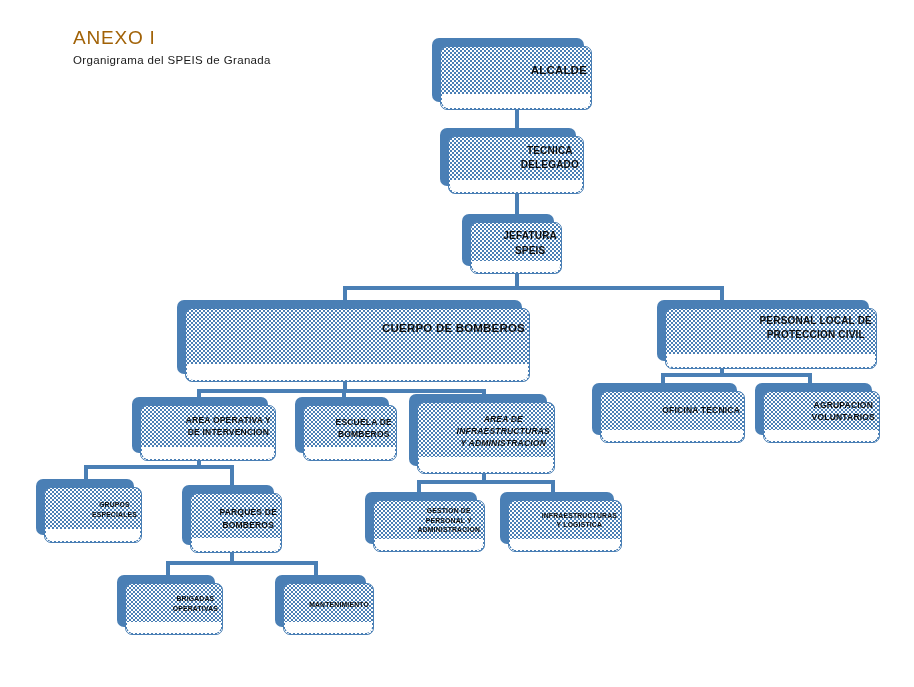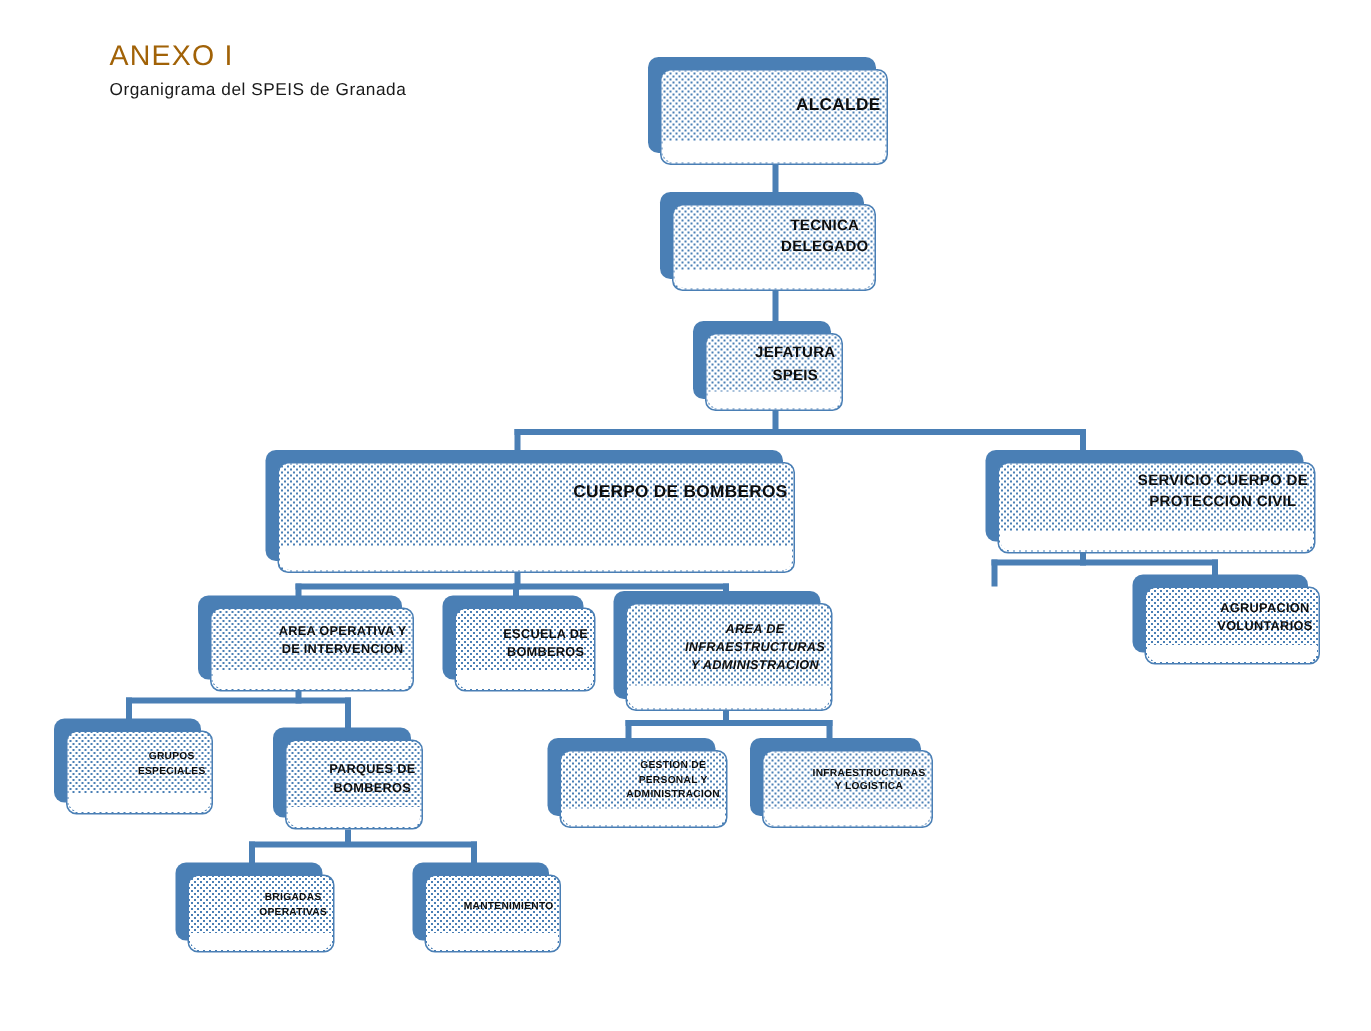--- a/index.html
+++ b/index.html
@@ -153,21 +153,21 @@
       <div class="label">
         <span>CUERPO DE BOMBEROS</span>
       </div>
     </div>
   </div>
 
   <div class="node sz-md" style="left:665px;top:308px;width:212px;height:61px;">
     <div class="shadow"></div>
     <div class="face">
       <div class="label">
-        <span>SERVICIO CUERPO DE</span><br>
+        <span>PERSONAL LOCAL DE</span><br>
         <span>PROTECCION CIVIL</span>
       </div>
     </div>
   </div>
 
   <div class="node sz-sm" style="left:140px;top:405px;width:136px;height:56px;">
     <div class="shadow"></div>
     <div class="face">
       <div class="label">
         <span>AREA OPERATIVA Y</span><br>
@@ -190,20 +190,28 @@
     <div class="shadow"></div>
     <div class="face">
       <div class="label">
         <span>AREA DE</span><br>
         <span>INFRAESTRUCTURAS</span><br>
         <span>Y  ADMINISTRACION</span>
       </div>
     </div>
   </div>
 
+  <div class="node sz-sm" style="left:600px;top:391px;width:145px;height:52px;">
+    <div class="shadow"></div>
+    <div class="face">
+      <div class="label">
+        <span>OFICINA TECNICA</span>
+      </div>
+    </div>
+  </div>
 
   <div class="node sz-sm" style="left:763px;top:391px;width:117px;height:52px;">
     <div class="shadow"></div>
     <div class="face">
       <div class="label">
         <span>AGRUPACION</span><br>
         <span>VOLUNTARIOS</span>
       </div>
     </div>
   </div>

